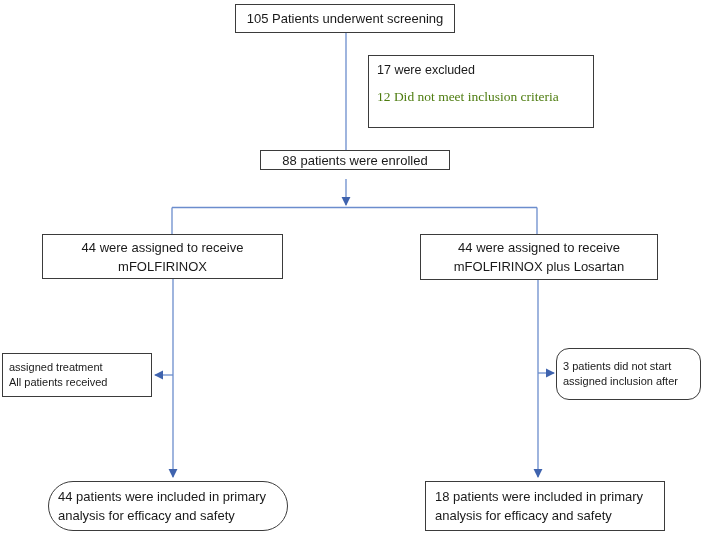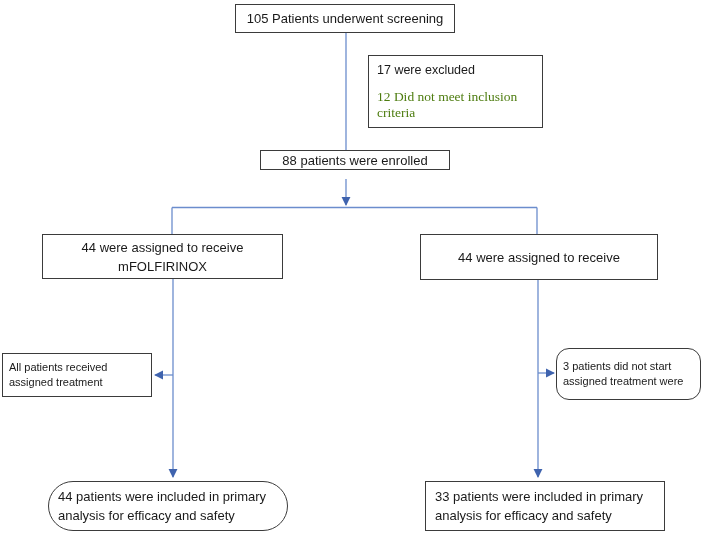--- a/index.html
+++ b/index.html
@@ -39,21 +39,21 @@
     align-items: center;
     text-align: center;
   }
   .box.left-text {
     display: flex;
     flex-direction: column;
     justify-content: center;
     text-align: left;
   }
   .screening   { left: 235px; top: 4px;   width: 220px; height: 29px; }
-  .excluded    { left: 368px; top: 55px;  width: 175px; height: 73px; padding: 7px 8px 0 8px; }
+  .excluded    { left: 368px; top: 55px;  width: 226px; height: 73px; padding: 7px 8px 0 8px; }
   .excluded .ex-title { font-size: 12.5px; line-height: 15px; margin-bottom: 11px; }
   .excluded .ex-item  { font-family: "Liberation Serif", serif; font-size: 13.5px; line-height: 16px; color: #4d7c0f; }
   .enrolled    { left: 260px; top: 150px; width: 190px; height: 20px; }
   .arm-left    { left: 42px;  top: 234px; width: 241px; height: 45px; }
   .arm-right   { left: 420px; top: 234px; width: 238px; height: 46px; }
   .note-left   { left: 2px;   top: 353px; width: 150px; height: 44px; padding-left: 6px; font-size: 11px; line-height: 15px; }
   .note-right  { left: 556px; top: 348px; width: 145px; height: 52px; padding-left: 6px; font-size: 11px; line-height: 15px; border-radius: 13px; }
   .primary-left  { left: 48px;  top: 481px; width: 240px; height: 50px; padding-left: 9px; border-radius: 25px; }
   .primary-right { left: 425px; top: 481px; width: 240px; height: 50px; padding-left: 9px; }
   .line-el { display: block; }
@@ -95,35 +95,36 @@
     <span class="line-el">88 patients were enrolled</span>
   </div>
 
   <div class="box centered arm-left">
     <span class="line-el">44 were assigned to receive</span>
     <span class="line-el">mFOLFIRINOX</span>
   </div>
 
   <div class="box centered arm-right">
     <span class="line-el">44 were assigned to receive</span>
+    <span class="line-el">mFOLFIRINOX plus Losartan</span>
   </div>
 
   <div class="box left-text note-left">
+    <span class="line-el">assigned treatment</span>
     <span class="line-el">All patients received</span>
-    <span class="line-el">assigned treatment</span>
   </div>
 
   <div class="box left-text note-right">
     <span class="line-el">3 patients did not start</span>
-    <span class="line-el">assigned treatment were</span>
+    <span class="line-el">assigned inclusion after</span>
   </div>
 
   <div class="box left-text primary-left">
     <span class="line-el">44 patients were included in primary</span>
     <span class="line-el">analysis for efficacy and safety</span>
   </div>
 
   <div class="box left-text primary-right">
-    <span class="line-el">33 patients were included in primary</span>
+    <span class="line-el">18 patients were included in primary</span>
     <span class="line-el">analysis for efficacy and safety</span>
   </div>
 
 </div>
 
 </body></html>

